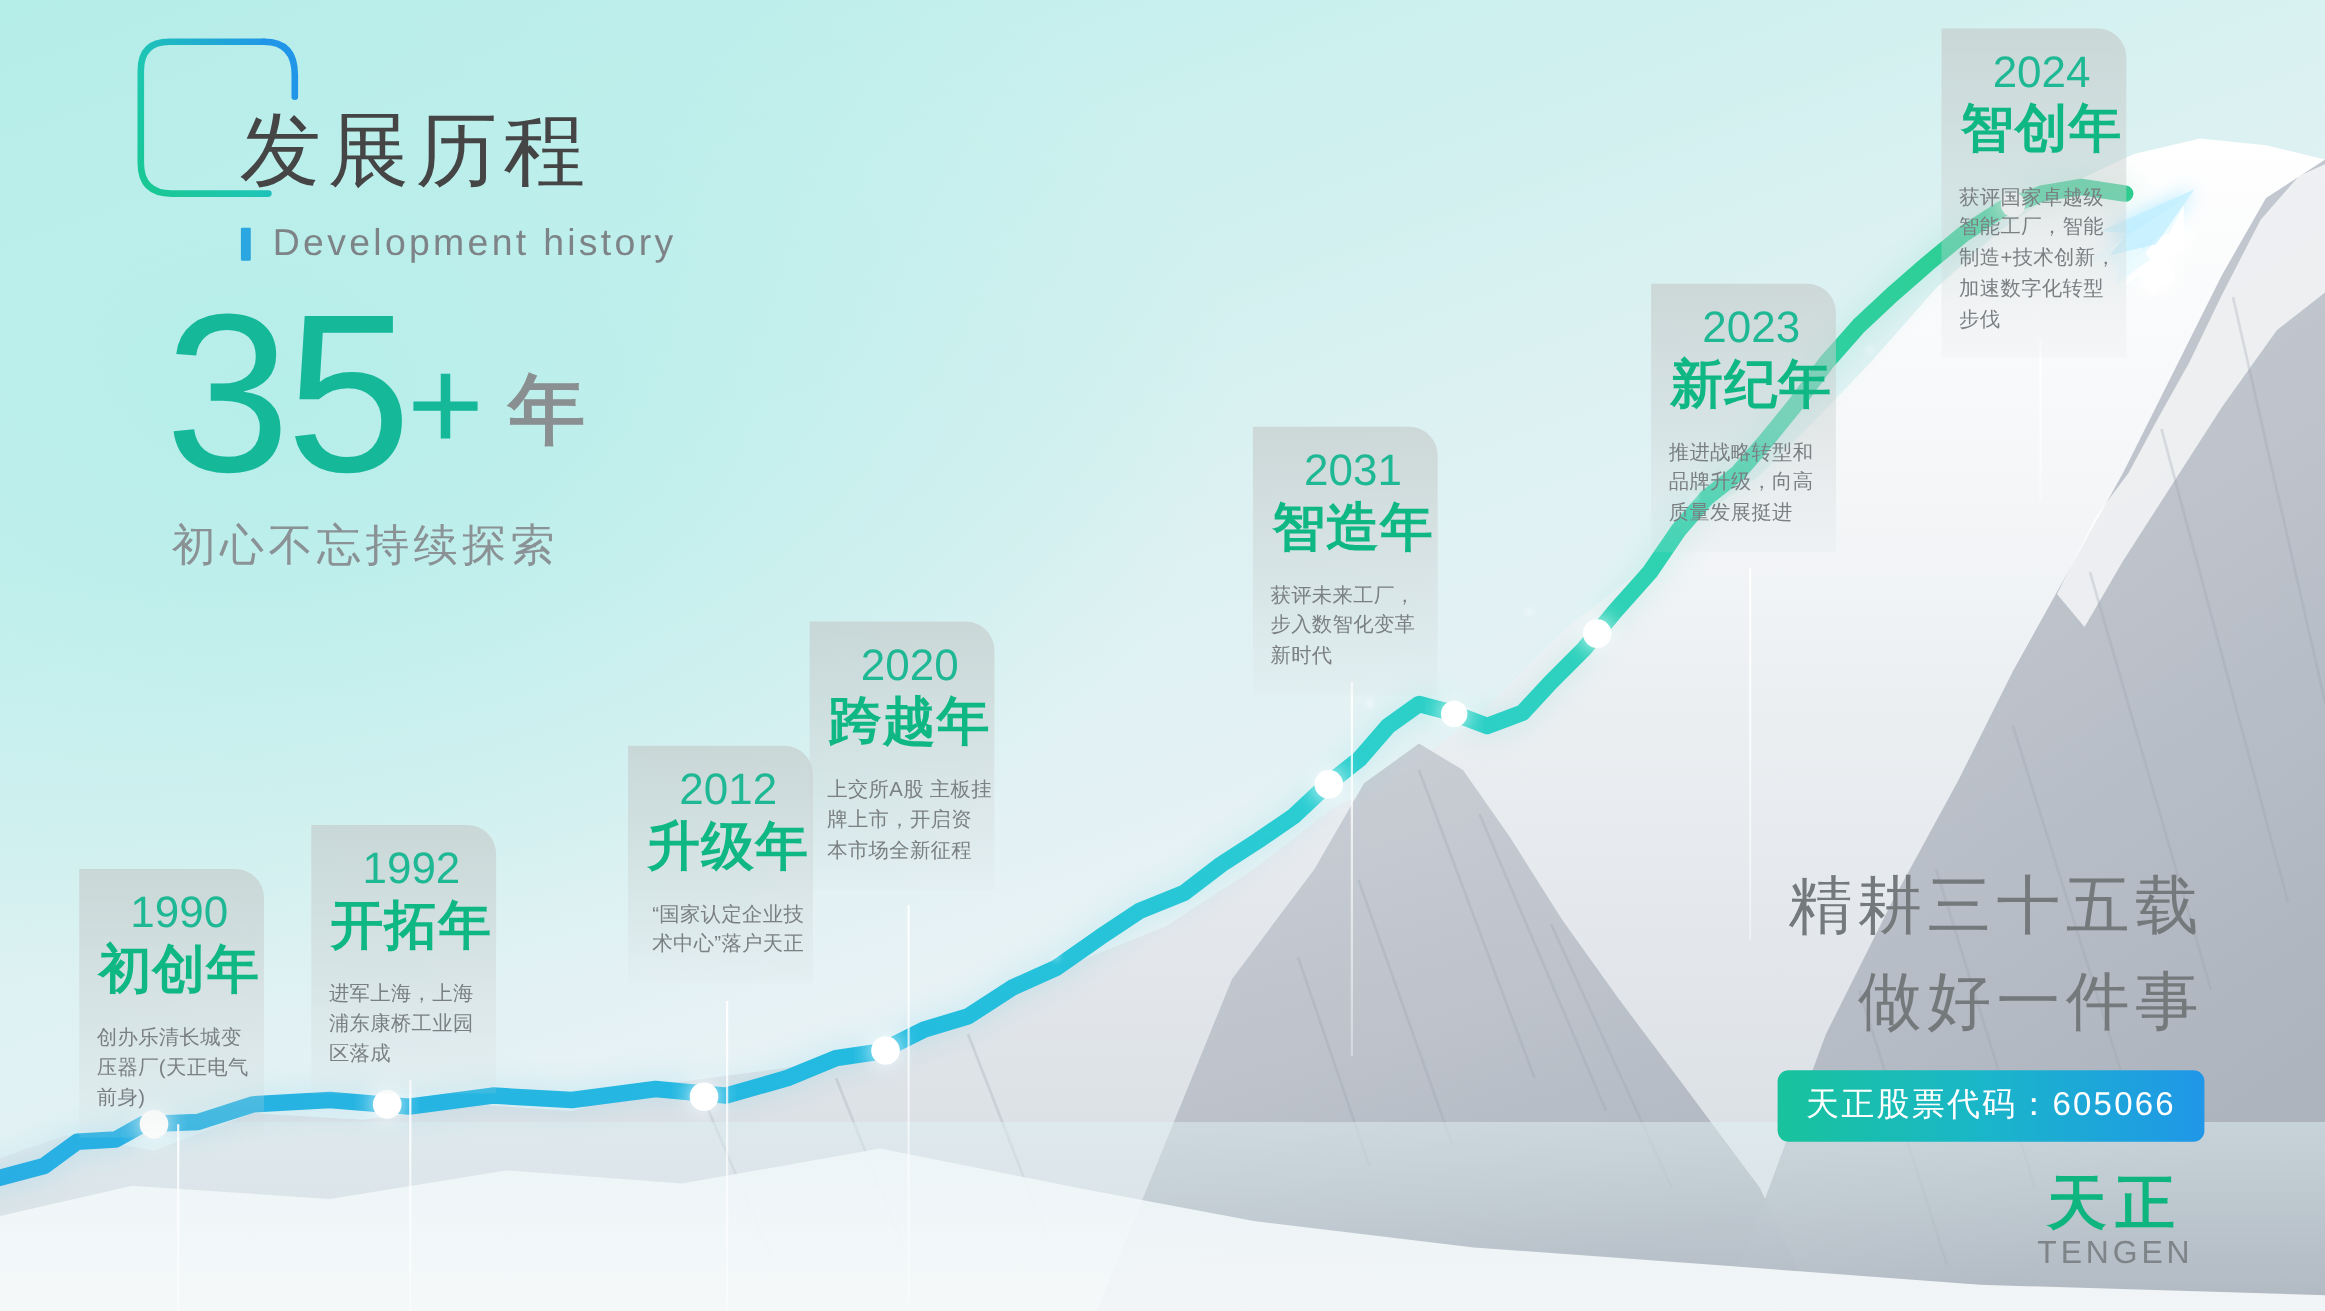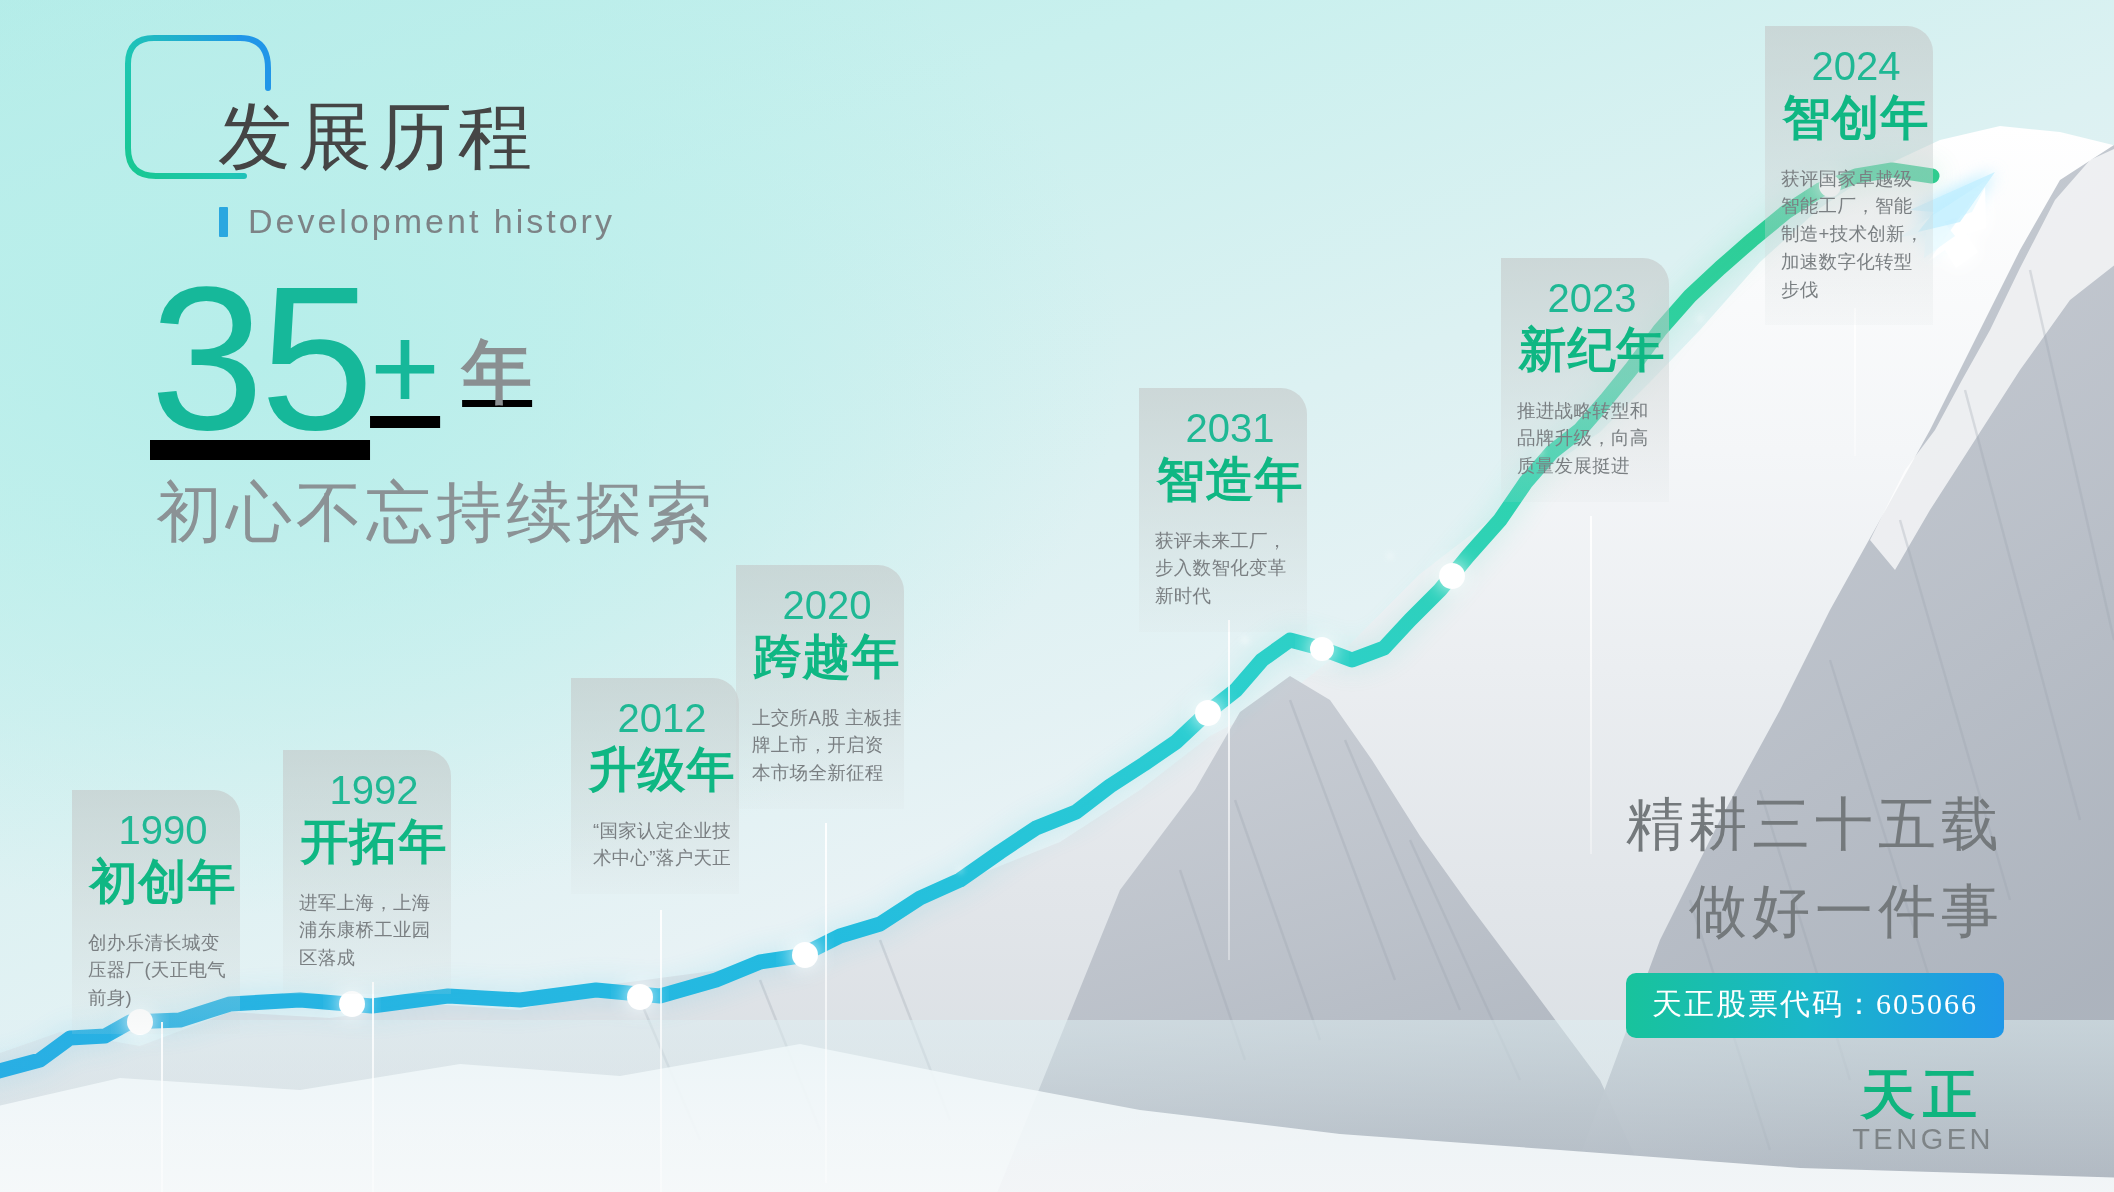--- a/index.html
+++ b/index.html
@@ -32,29 +32,29 @@
     font-family:"Liberation Sans","DejaVu Sans",sans-serif;
   }
   .subtitle-row{ position:absolute; left:101px; top:172px; display:flex; align-items:center; gap:20px; }
   .sub-bar{ width:9px; height:30px; background:#2aa7e0; border-radius:1px; }
   .subtitle-en{
     font-size:34px; color:#7d8386; letter-spacing:3px; white-space:nowrap; font-weight:400;
   }
 
   
   .stat{ position:absolute; left:150px; top:270px; }
-  .stat-row{ display:flex; align-items:flex-end;text-decoration:underline; }
+  .stat-row{ display:flex; align-items:flex-end; }
   .stat-num{
     font-size:205px; line-height:0.86; color:#16b89a; font-weight:400; letter-spacing:-4px;
   }
   .stat-plus{ font-size:120px; line-height:1; color:#16b89a; font-weight:400; padding-bottom:18px; }
   .stat-unit{ font-size:70px; color:#8a8f91; font-weight:700; padding-bottom:26px; padding-left:22px; }
   .stat-tag{
     margin-top:22px; margin-left:6px;
-    font-size:66px; color:#8b9295; letter-spacing:4px; font-weight:400; white-space:nowrap;font-family:Liberation Mono, monospace;
+    font-size:40px; color:#8b9295; letter-spacing:4px; font-weight:400; white-space:nowrap;font-family:Liberation Mono, monospace;
   }
 
   
   .node{ position:absolute; }
   .stem{
     position:absolute; left:50%; top:0; width:2px;
     background:linear-gradient(to bottom, rgba(255,255,255,.95), rgba(255,255,255,.35));
     transform:translateX(-50%);
   }
   .card{
@@ -81,21 +81,21 @@
   
   .slogan{ position:absolute; right:110px; top:775px; text-align:right; }
   .slogan-line{
     font-size:58px; line-height:1.33; color:#74797c; font-weight:400; letter-spacing:5px; white-space:nowrap;margin-top:10px;
   }
   .stock-pill{
     margin-top:24px; display:inline-block;
     padding:11px 26px 13px 26px;
     border-radius:10px;
     background:linear-gradient(to right,#18c39c 0%, #1ab6c9 48%, #2097e8 100%);
-    color:#fff; font-size:30px; letter-spacing:2px; white-space:nowrap; font-weight:400;font-family:Liberation Serif, serif;
+    color:#fff; font-size:30px; letter-spacing:2px; white-space:nowrap; font-weight:400;
   }
 
   
   .logo{ position:absolute; right:120px; bottom:38px; text-align:center; }
   .logo-cn{ font-size:54px; color:#0fb57f; font-weight:700; letter-spacing:8px; line-height:1; }
   .logo-en{ font-size:29px; color:#7e8487; font-weight:400; letter-spacing:3.5px; margin-top:4px; line-height:1; }
 </style>
 </head>
 <body>
 

